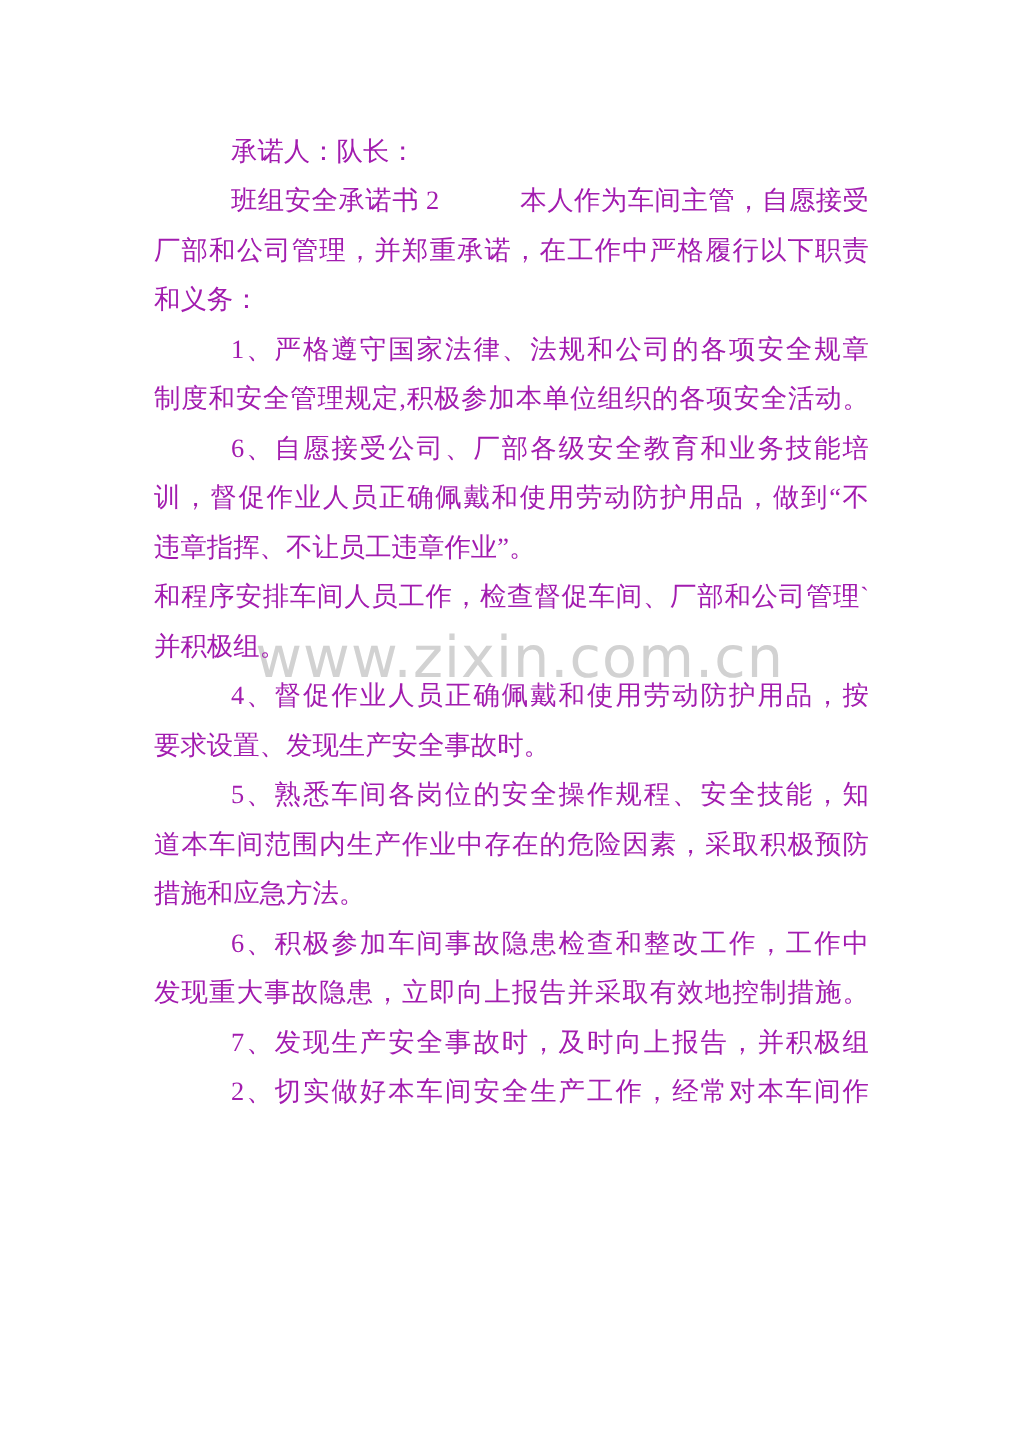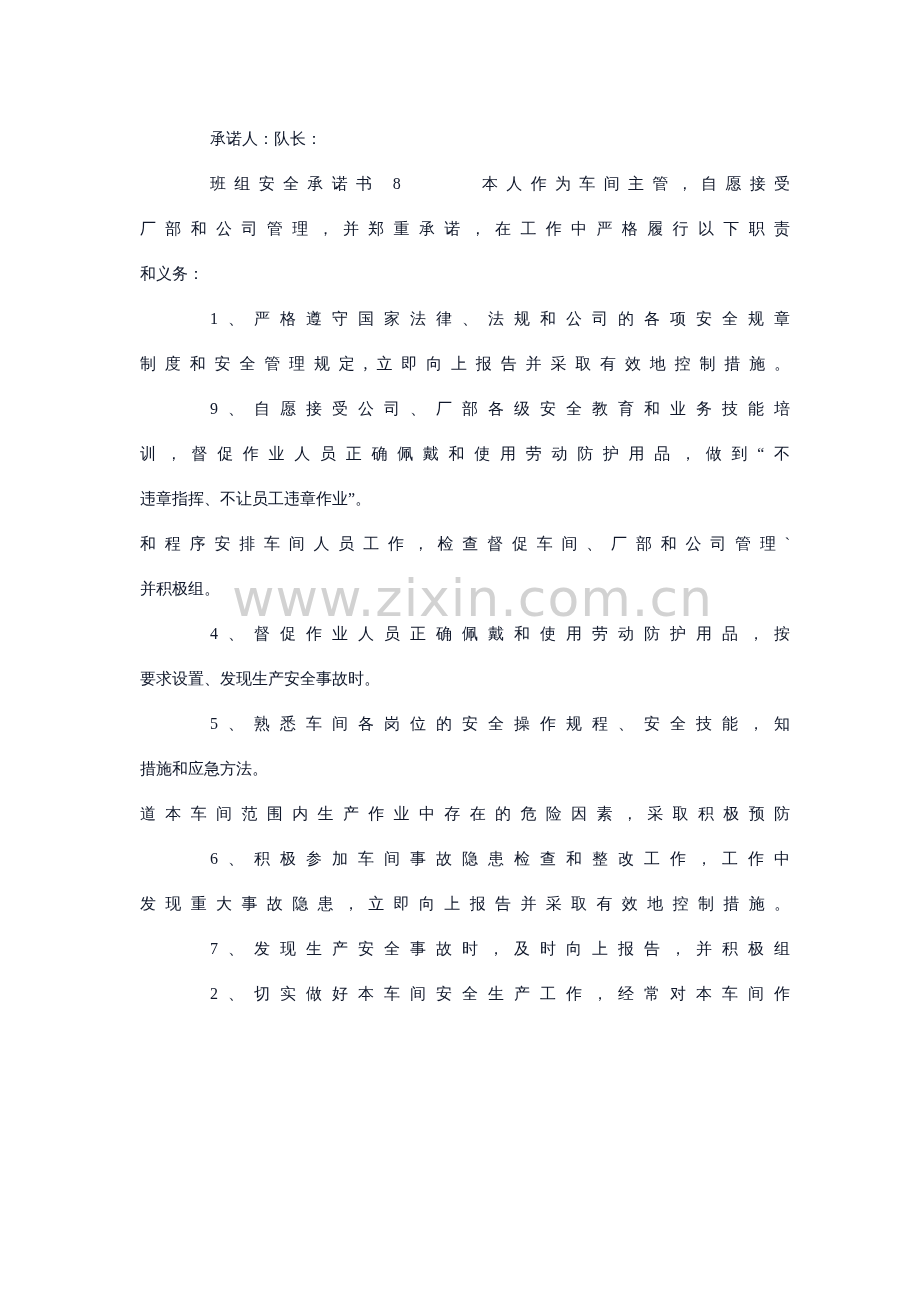--- a/index.html
+++ b/index.html
@@ -29,52 +29,52 @@
   .doc {
     position: absolute;
     left: 140px;
     top: 116px;
     width: 650px;
     z-index: 2;
   }
   .line {
     height: 45px;
     line-height: 45px;
-    font-size: 16px;
-    color: #0f172a;
+    font-size: 24px;
+    color: #a21caf;
     white-space: nowrap;
     overflow: hidden;
   }
   .line.indent { padding-left: 70px; }
   .line.jfull {
     white-space: normal;
     text-align: justify;
     text-align-last: justify;
   }
 </style>
 </head>
 <body>
 
 <div class="page">
   <div class="watermark" style="color: rgb(210, 210, 210);">www.zixin.com.cn</div>
   <div class="doc" style="color: rgb(20, 20, 20);">
       <div class="line indent">承诺人：队长：</div>
-      <div class="line indent jfull">班组安全承诺书 8　　　本人作为车间主管，自愿接受</div>
+      <div class="line indent jfull">班组安全承诺书 2　　　本人作为车间主管，自愿接受</div>
       <div class="line jfull">厂部和公司管理，并郑重承诺，在工作中严格履行以下职责</div>
       <div class="line">和义务：</div>
       <div class="line indent jfull">1、严格遵守国家法律、法规和公司的各项安全规章</div>
-      <div class="line jfull">制度和安全管理规定,立即向上报告并采取有效地控制措施。</div>
-      <div class="line indent jfull">9、自愿接受公司、厂部各级安全教育和业务技能培</div>
+      <div class="line jfull">制度和安全管理规定,积极参加本单位组织的各项安全活动。</div>
+      <div class="line indent jfull">6、自愿接受公司、厂部各级安全教育和业务技能培</div>
       <div class="line jfull">训，督促作业人员正确佩戴和使用劳动防护用品，做到“不</div>
       <div class="line">违章指挥、不让员工违章作业”。</div>
       <div class="line jfull">和程序安排车间人员工作，检查督促车间、厂部和公司管理`</div>
       <div class="line">并积极组。</div>
       <div class="line indent jfull">4、督促作业人员正确佩戴和使用劳动防护用品，按</div>
       <div class="line">要求设置、发现生产安全事故时。</div>
       <div class="line indent jfull">5、熟悉车间各岗位的安全操作规程、安全技能，知</div>
+      <div class="line jfull">道本车间范围内生产作业中存在的危险因素，采取积极预防</div>
       <div class="line">措施和应急方法。</div>
-      <div class="line jfull">道本车间范围内生产作业中存在的危险因素，采取积极预防</div>
       <div class="line indent jfull">6、积极参加车间事故隐患检查和整改工作，工作中</div>
       <div class="line jfull">发现重大事故隐患，立即向上报告并采取有效地控制措施。</div>
       <div class="line indent jfull">7、发现生产安全事故时，及时向上报告，并积极组</div>
       <div class="line indent jfull">2、切实做好本车间安全生产工作，经常对本车间作</div>
     </div>
 </div>
 
 </body></html>

